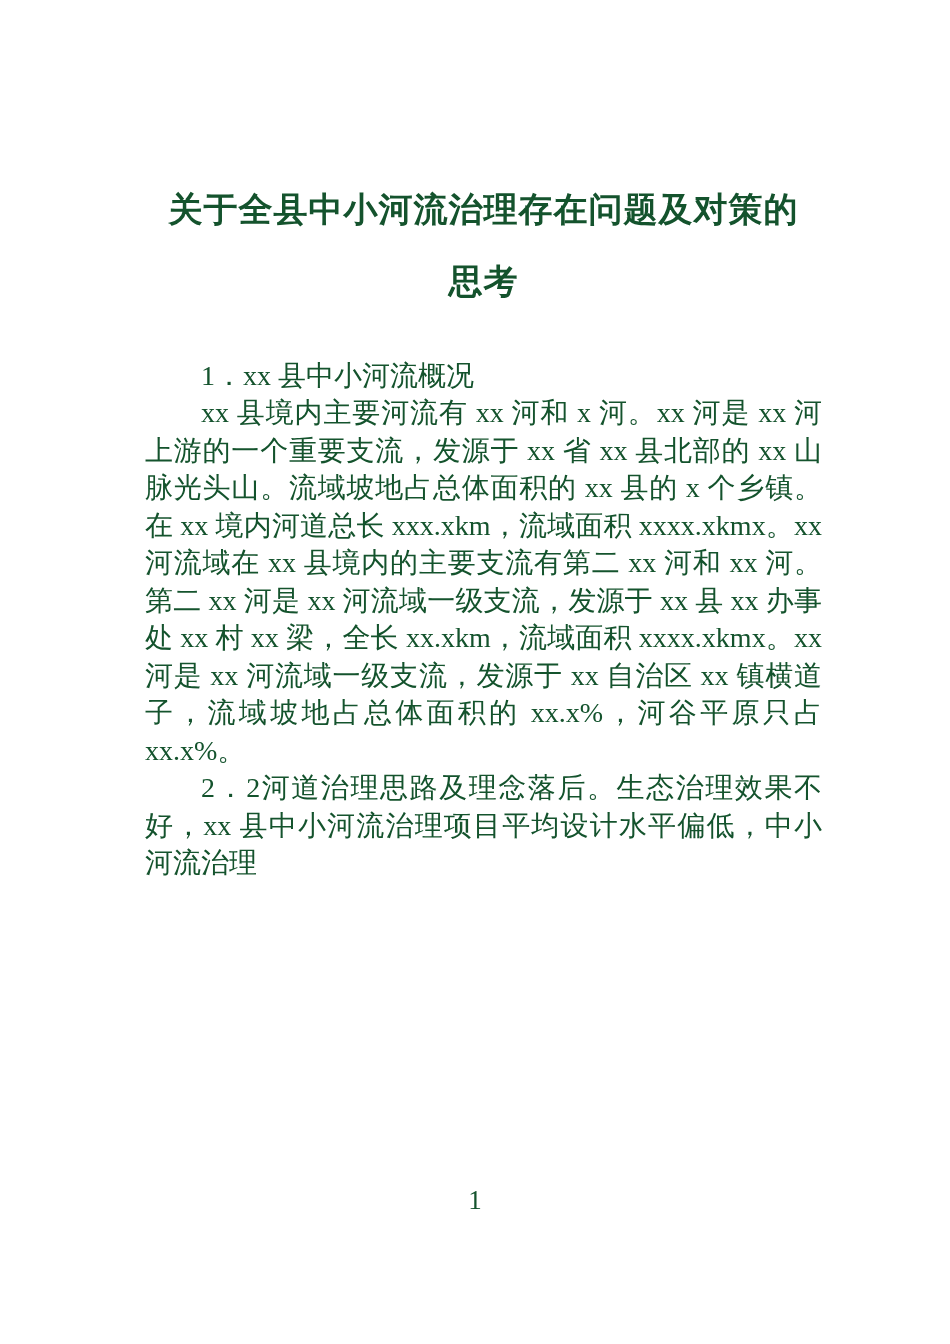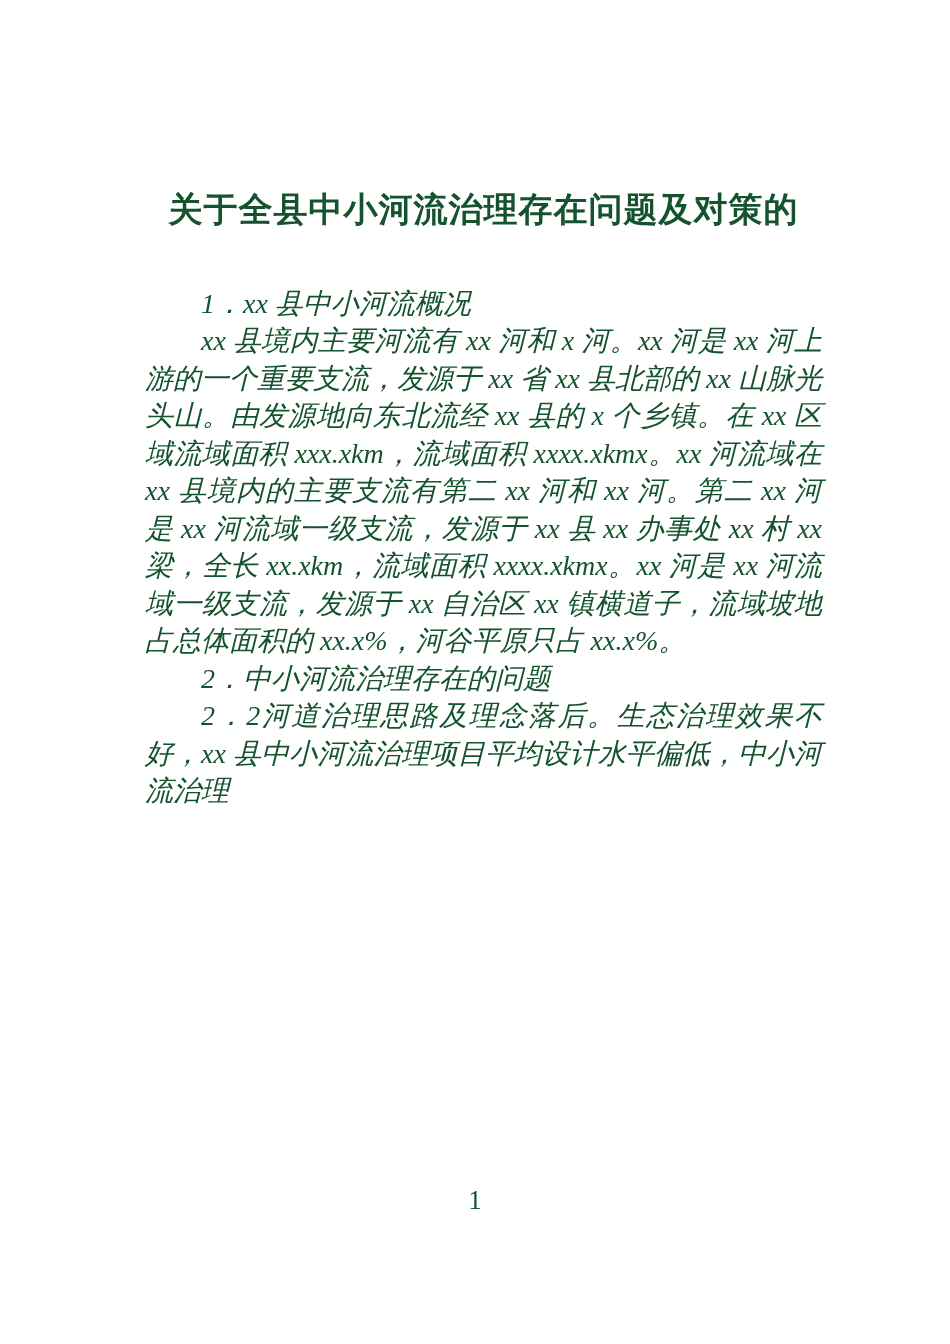--- a/index.html
+++ b/index.html
@@ -35,21 +35,20 @@
     margin-top: 40px;
     font-family: "Liberation Serif", sans-serif;
     font-size: 28px;
     line-height: 37.5px;
     text-align: justify;
   }
   .doc-body p {
     margin: 0;
     padding: 0;
     text-indent: 2em;
-    font-style: italic;
   }
   .page-number {
     position: absolute;
     top: 1184px;
     left: 0;
     width: 100%;
     text-align: center;
     font-family: "Liberation Serif", serif;
     font-size: 27px;
     line-height: 32px;
@@ -57,26 +56,26 @@
 </style>
 </head>
 <body>
 
 <div class="page">
 
   <div class="content">
 
     <h1 class="doc-title">
       <span class="title-line">关于全县中小河流治理存在问题及对策的</span>
+      <span class="title-line">思考</span>
     </h1>
 
     <div class="doc-body">
       <p>1．xx 县中小河流概况</p>
-      <p>xx 县境内主要河流有 xx 河和 x 河。xx 河是 xx 河上游的一个重要支流，发源于 xx 省 xx 县北部的 xx 山脉光头山。由发源地向东北流经 xx 县的 x 个乡镇。在 xx 区域流域面积 xxx.xkm，流域面积 xxxx.xkmx。xx 河流域在 xx 县境内的主要支流有第二 xx 河和 xx 河。第二 xx 河是 xx 河流域一级支流，发源于 xx 县 xx 办事处 xx 村 xx 梁，全长 xx.xkm，流域面积 xxxx.xkmx。xx 河是 xx 河流域一级支流，发源于 xx 自治区 xx 镇横道子，流域坡地占总体面积的 xx.x%，河谷平原只占 xx.x%。</p>
-      <p>2．中小河流治理存在的问题</p>
+      <p>xx 县境内主要河流有 xx 河和 x 河。xx 河是 xx 河上游的一个重要支流，发源于 xx 省 xx 县北部的 xx 山脉光头山。流域坡地占总体面积的 xx 县的 x 个乡镇。在 xx 境内河道总长 xxx.xkm，流域面积 xxxx.xkmx。xx 河流域在 xx 县境内的主要支流有第二 xx 河和 xx 河。第二 xx 河是 xx 河流域一级支流，发源于 xx 县 xx 办事处 xx 村 xx 梁，全长 xx.xkm，流域面积 xxxx.xkmx。xx 河是 xx 河流域一级支流，发源于 xx 自治区 xx 镇横道子，流域坡地占总体面积的 xx.x%，河谷平原只占 xx.x%。</p>
       <p>2．2河道治理思路及理念落后。生态治理效果不好，xx 县中小河流治理项目平均设计水平偏低，中小河流治理</p>
     </div>
 
   </div>
 
   <div class="page-number">1</div>
 
 </div>
 
 </body></html>

